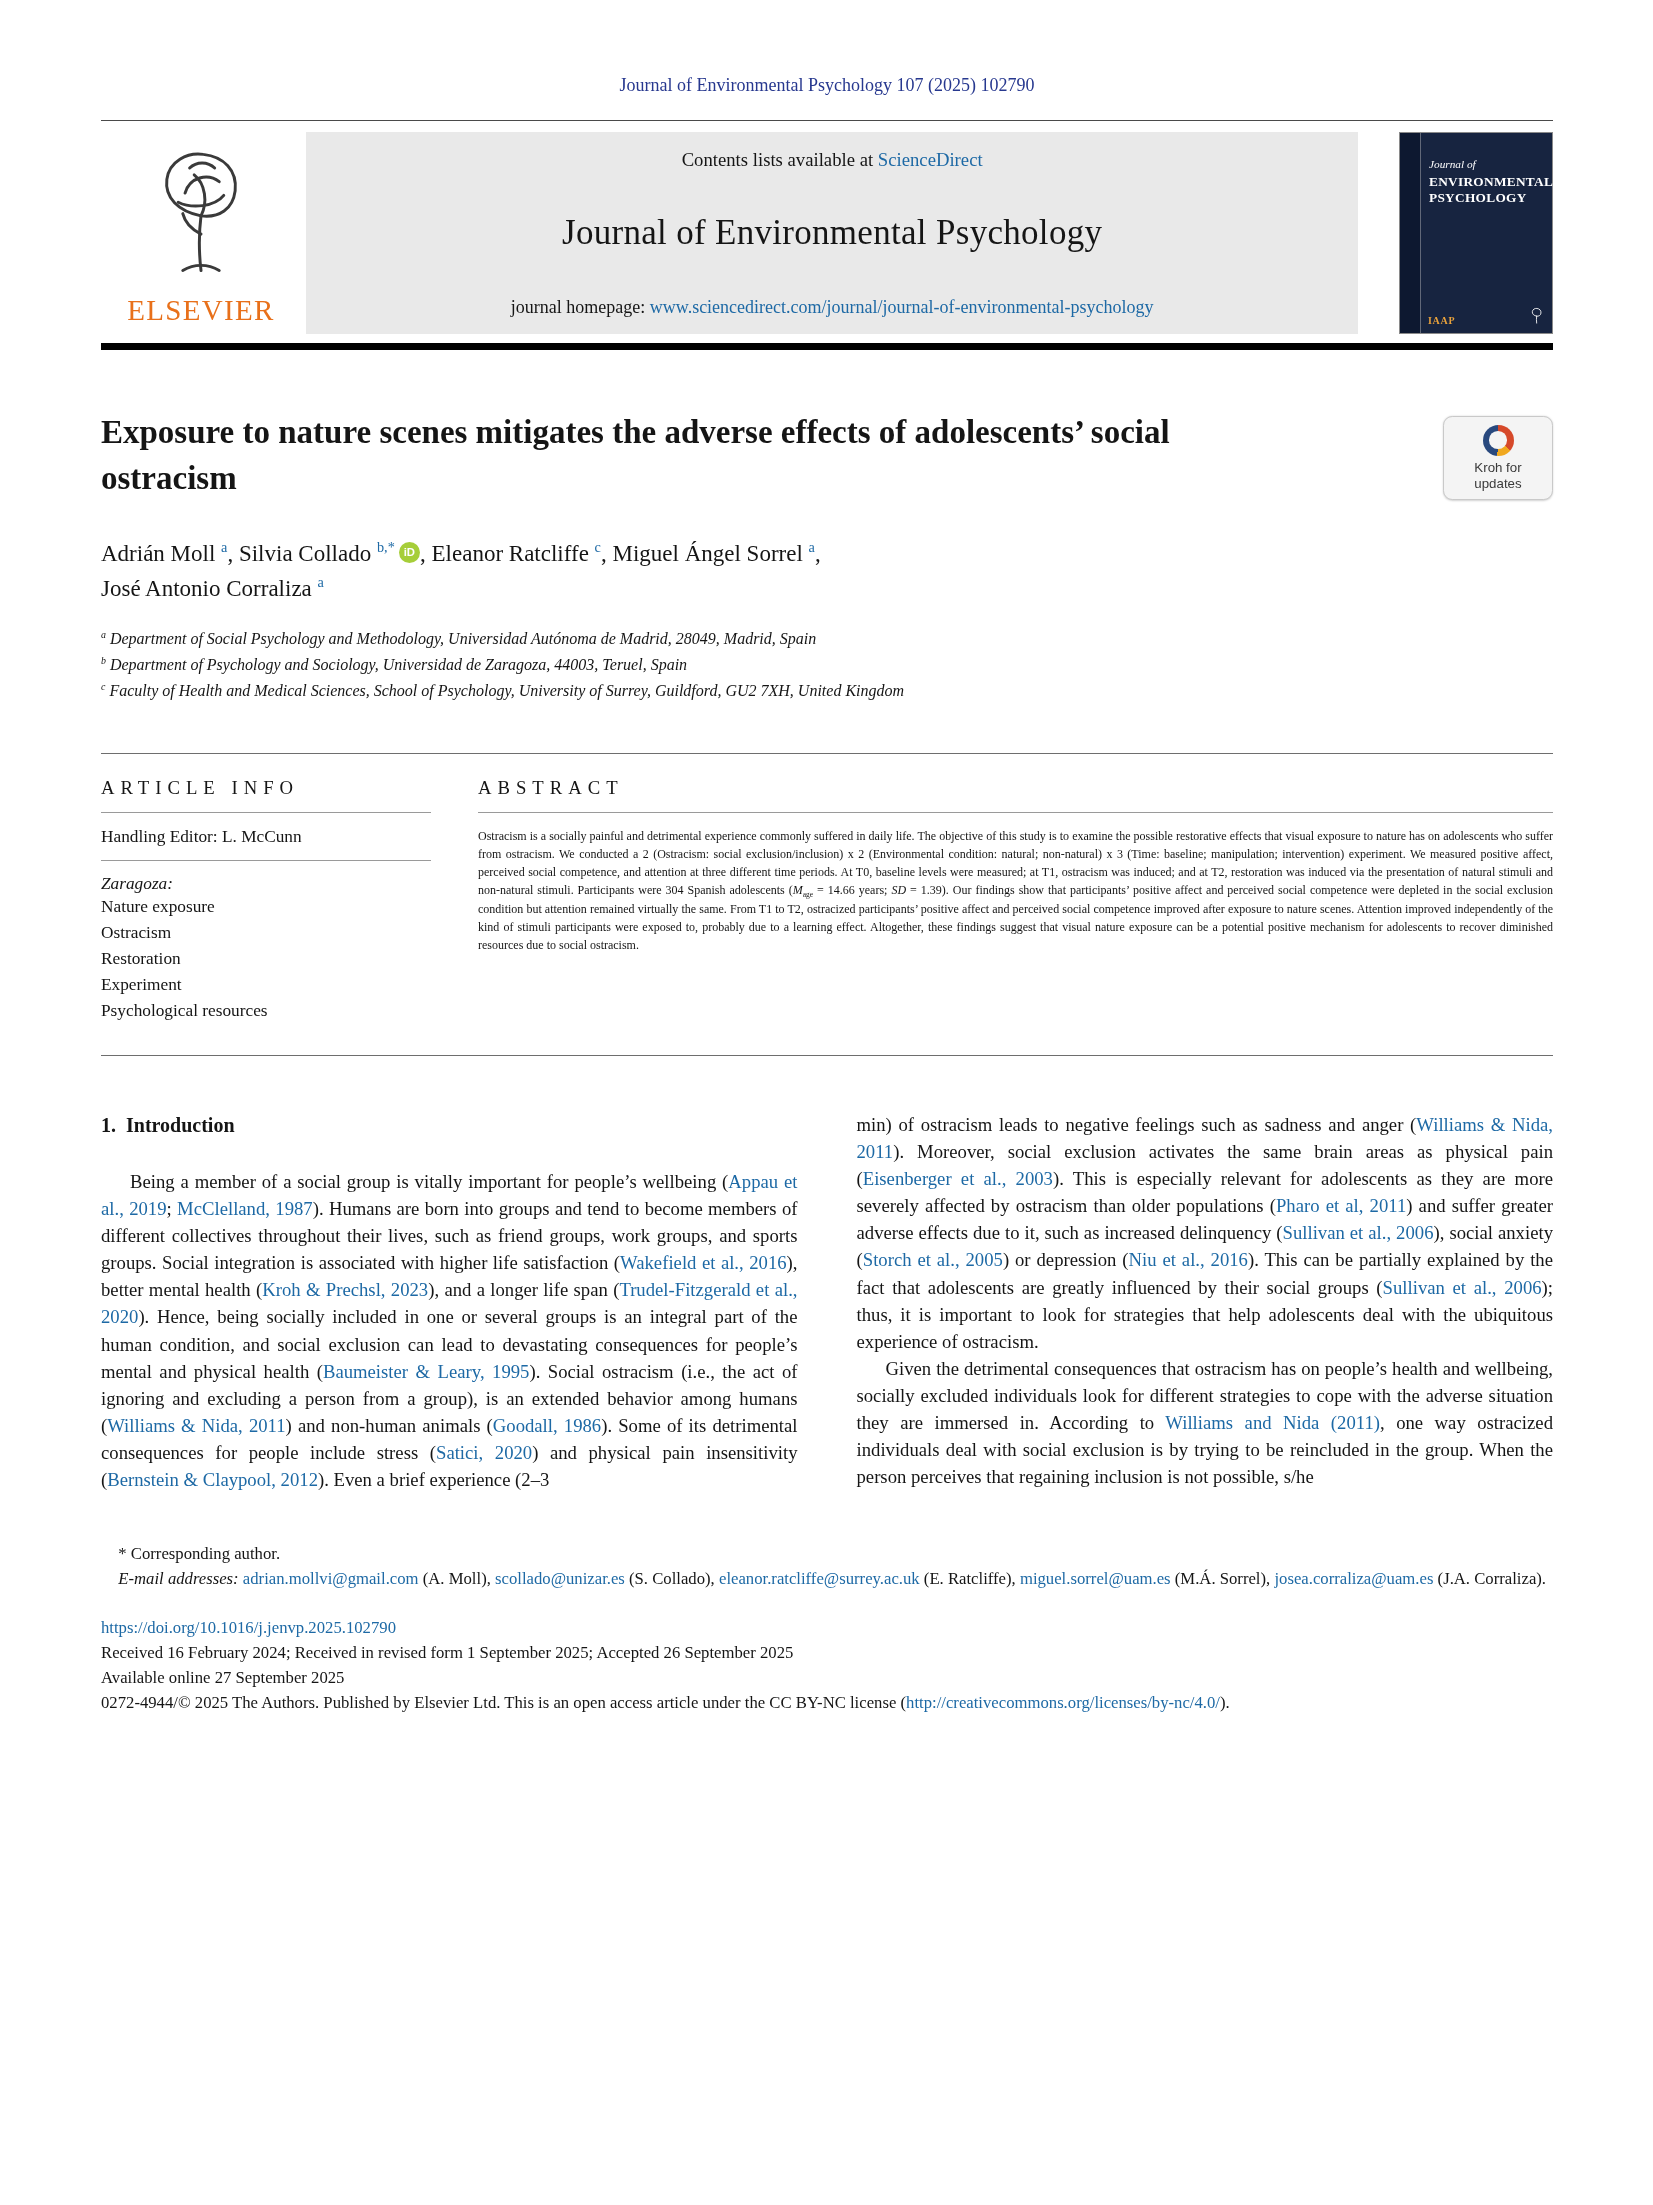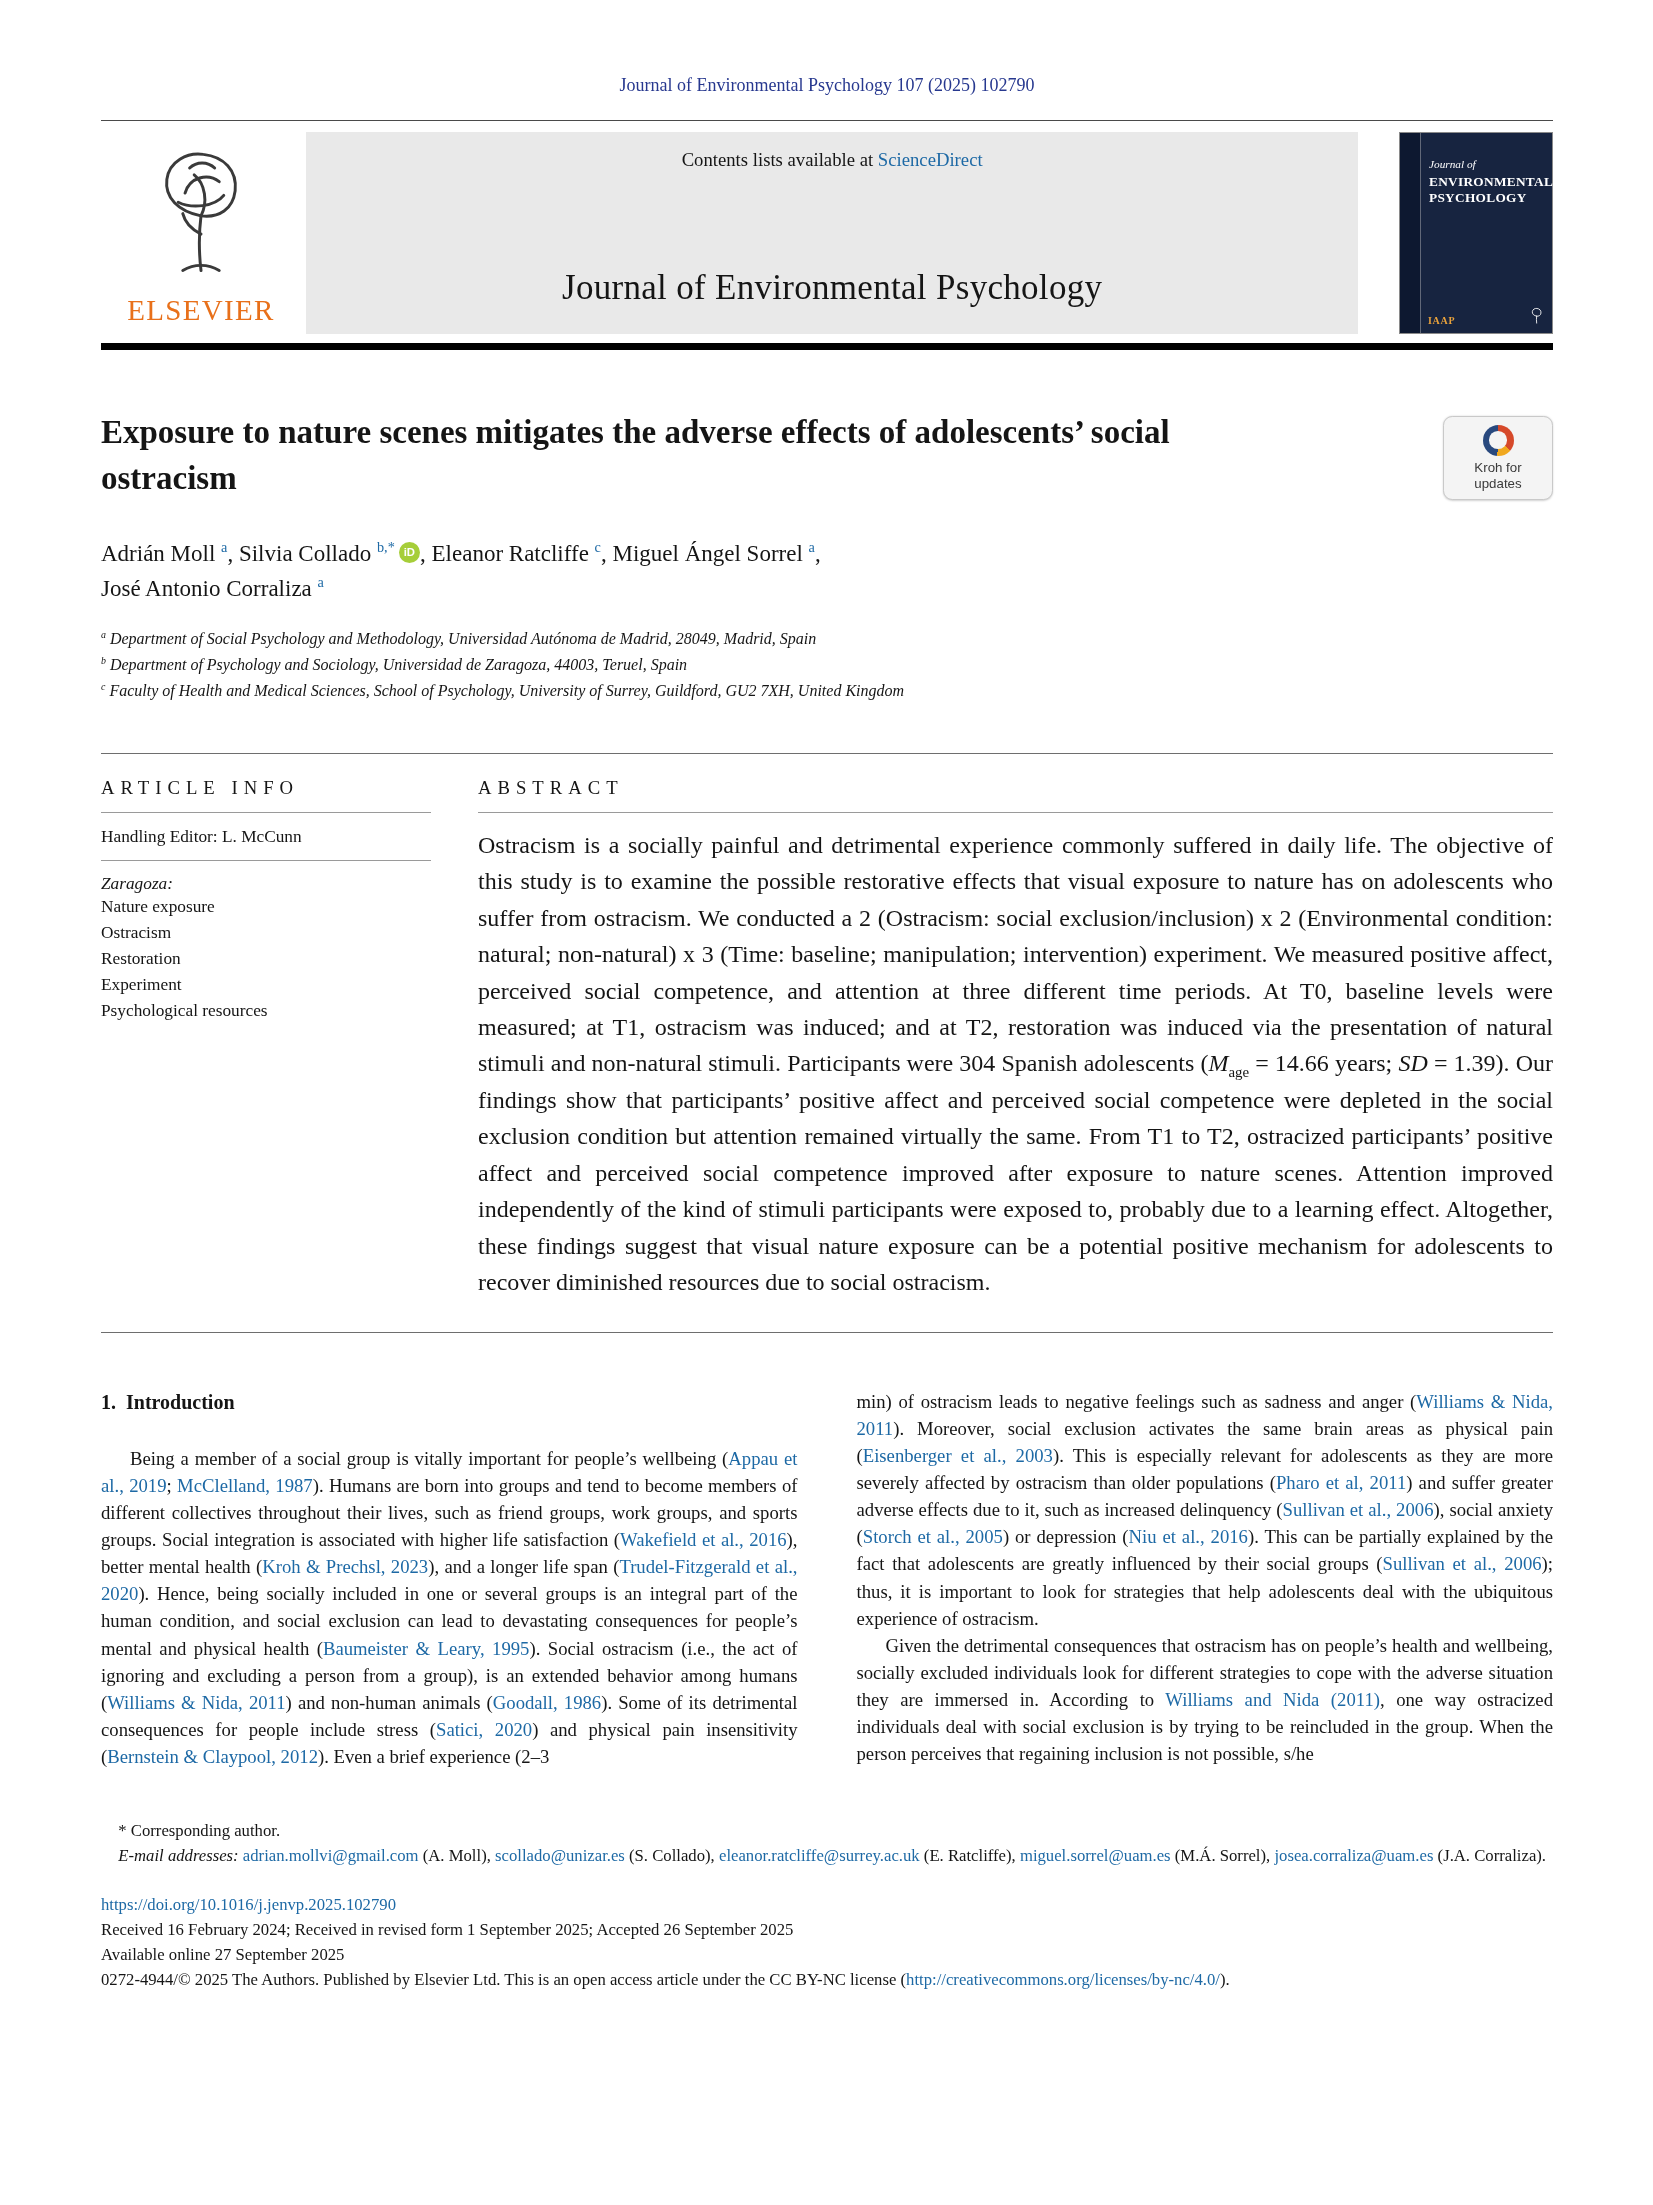--- a/index.html
+++ b/index.html
@@ -57,21 +57,21 @@
   .affiliations{margin-top:20px;font-size:16px;font-style:italic;line-height:1.62;}
 
   .info-block{display:flex;margin-top:49px;border-top:1.3px solid #6e6e6e;border-bottom:1.3px solid #6e6e6e;padding:23px 0 31px;}
   .info-left{width:377px;flex:none;padding-right:47px;box-sizing:border-box;}
   .info-right{flex:1;}
   .sec-head{font-size:18.7px;letter-spacing:6px;font-weight:normal;}
   .rule{border:none;border-top:0.7px solid #9a9a9a;margin:13.3px 0;}
   .editor{font-size:17.3px;}
   .kw-label{font-style:italic;font-size:17.3px;}
   .kw{font-size:17.3px;line-height:1.5;}
-  .abstract{font-size:24px;line-height:1.52;text-align:justify;margin:10px 0 0;}
+  .abstract{font-size:12px;line-height:1.52;text-align:justify;margin:10px 0 0;}
 
   .body-cols{display:flex;gap:59px;margin-top:55px;}
   .col{flex:1;font-size:18.7px;line-height:1.45;text-align:justify;hyphens:auto;-webkit-hyphens:auto;}
   h2{font-size:20px;margin:0 0 28px;}
   .col p{margin:0;}
   .indent{text-indent:29px;}
 
   .footnotes{margin-top:48px;font-size:16.7px;line-height:1.5;}
   .fn-ind{text-indent:17.3px;}
   .fn-doi{margin-top:24px;}
@@ -100,20 +100,23 @@
           </g>
         </svg>
         <div class="elsevier-word">ELSEVIER</div>
       </div>
 
       <div class="graybox">
         <div class="contents">
           <span>Contents lists available at </span><span class="lnk">ScienceDirect</span>
         </div>
         <div class="jtitle">Journal of Environmental Psychology</div>
+        <div class="homepage">
+          <span>journal homepage: </span><span class="lnk">www.sciencedirect.com/journal/journal-of-environmental-psychology</span>
+        </div>
       </div>
 
       <div class="cover">
         <div class="cover-strip"></div>
         <div class="cover-main">
           <div class="cover-j">Journal of</div>
           <div class="cover-env">ENVIRONMENTAL</div>
           <div class="cover-psy">PSYCHOLOGY</div>
         </div>
         <div class="cover-bottom">

